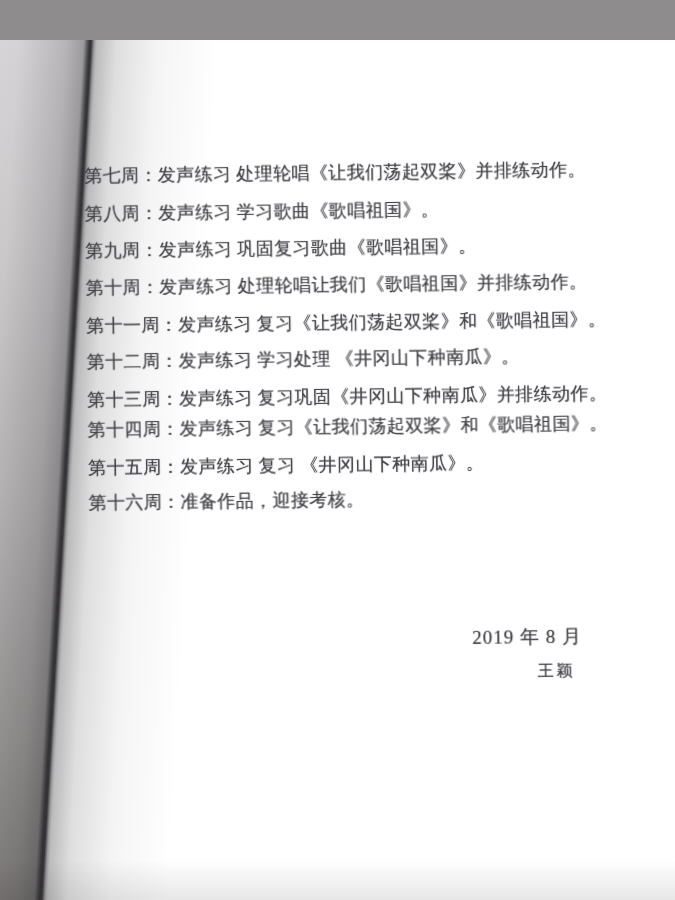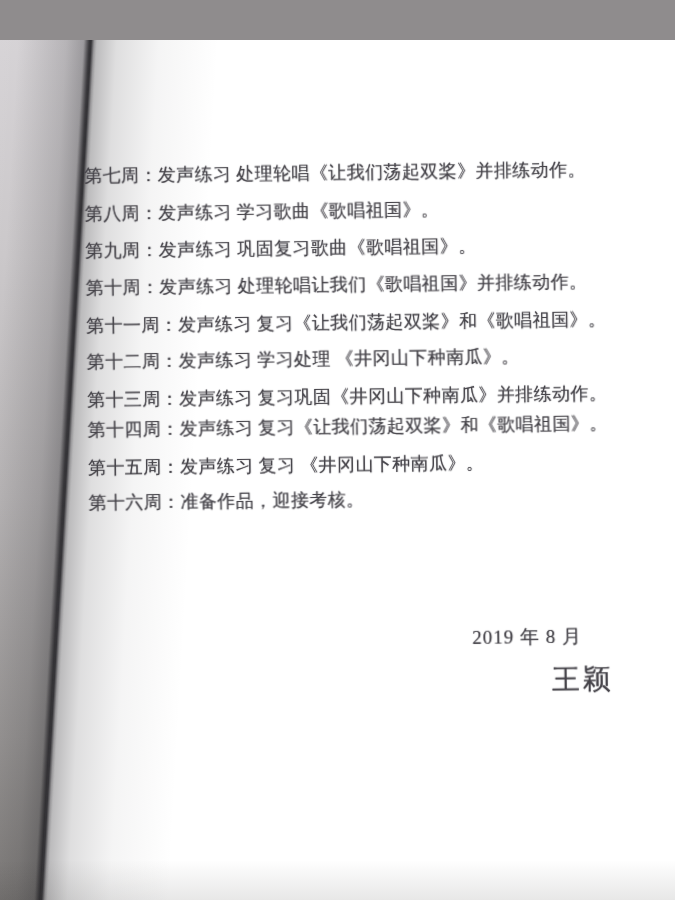--- a/index.html
+++ b/index.html
@@ -143,23 +143,23 @@
     position: absolute;
     left: 382px;
     top: 470px;
     font-size: 19px;
     letter-spacing: 1px;
     white-space: nowrap;
   }
 
   .signature-line {
     position: absolute;
-    left: 461px;
+    left: 447px;
     top: 507px;
-    font-size: 28px;
+    font-size: 16px;
     letter-spacing: 3px;
     white-space: nowrap;
   }
 </style>
 </head>
 <body>
 
 <div class="photo">
 
   <div class="page"></div>

